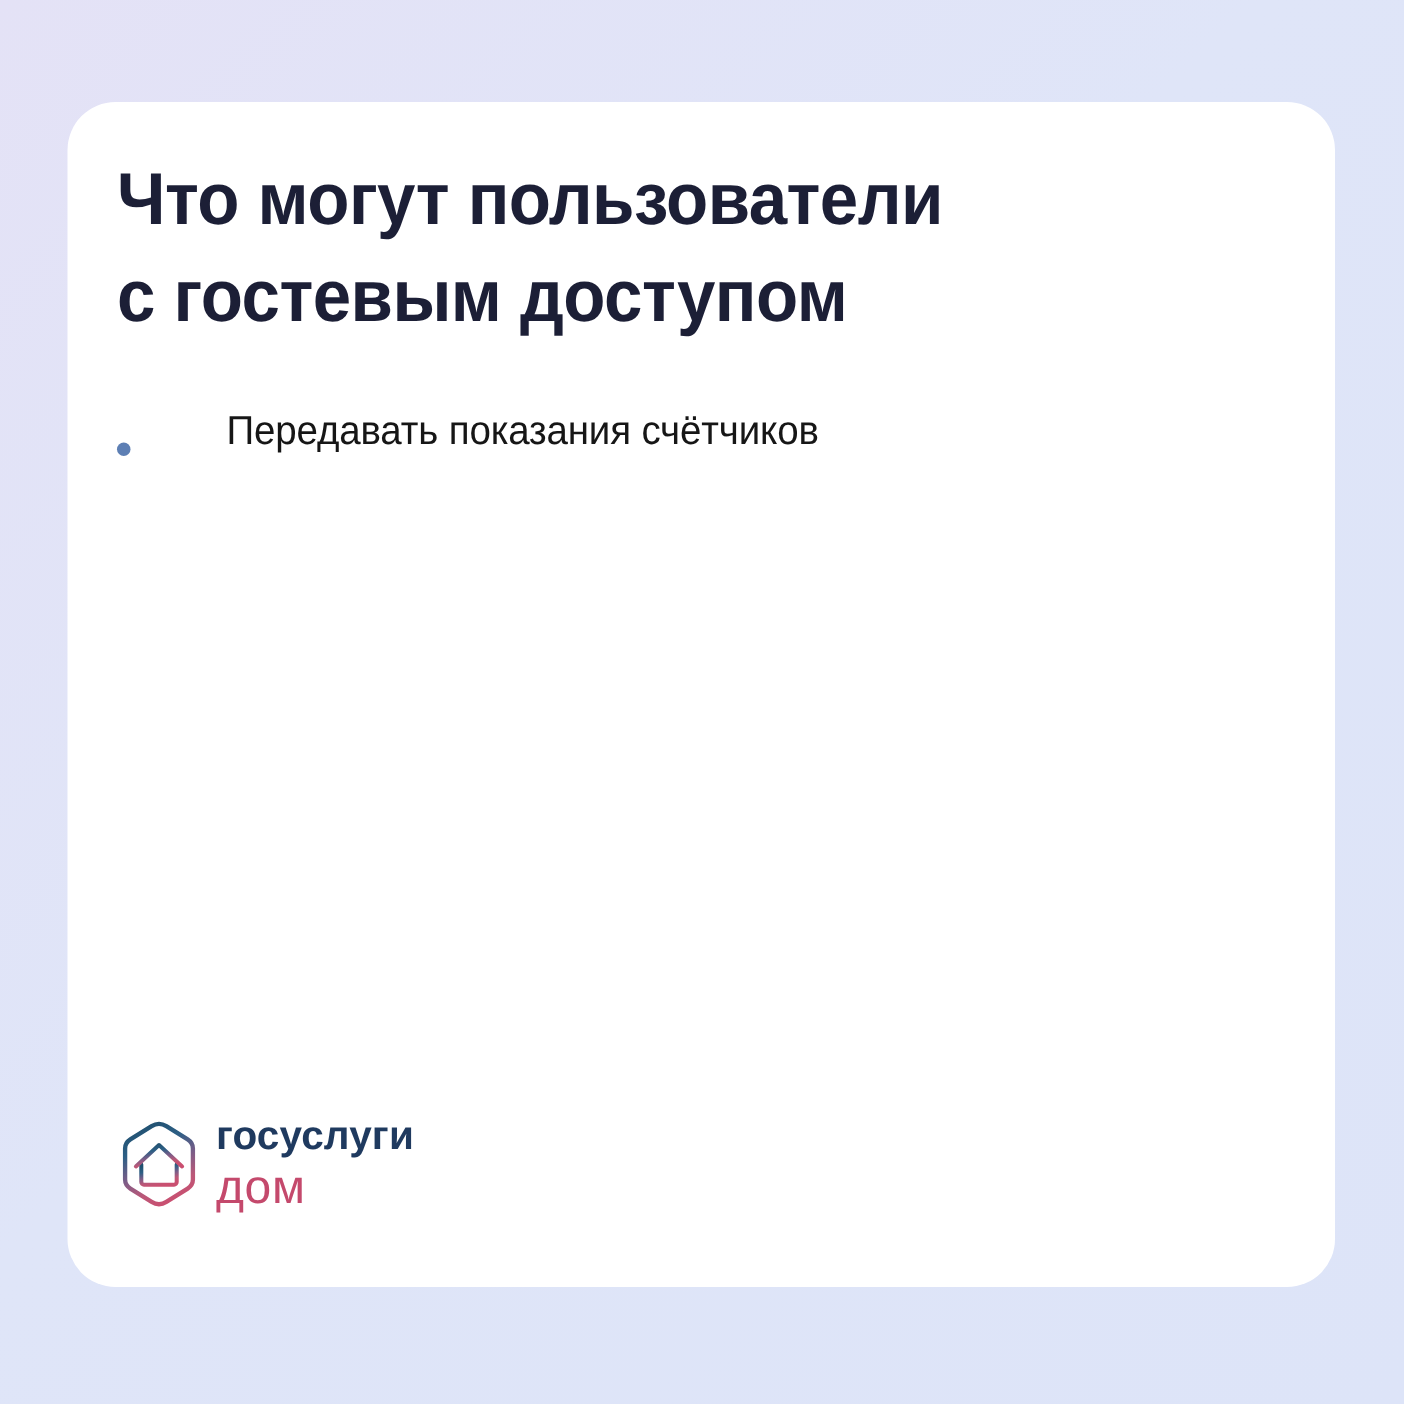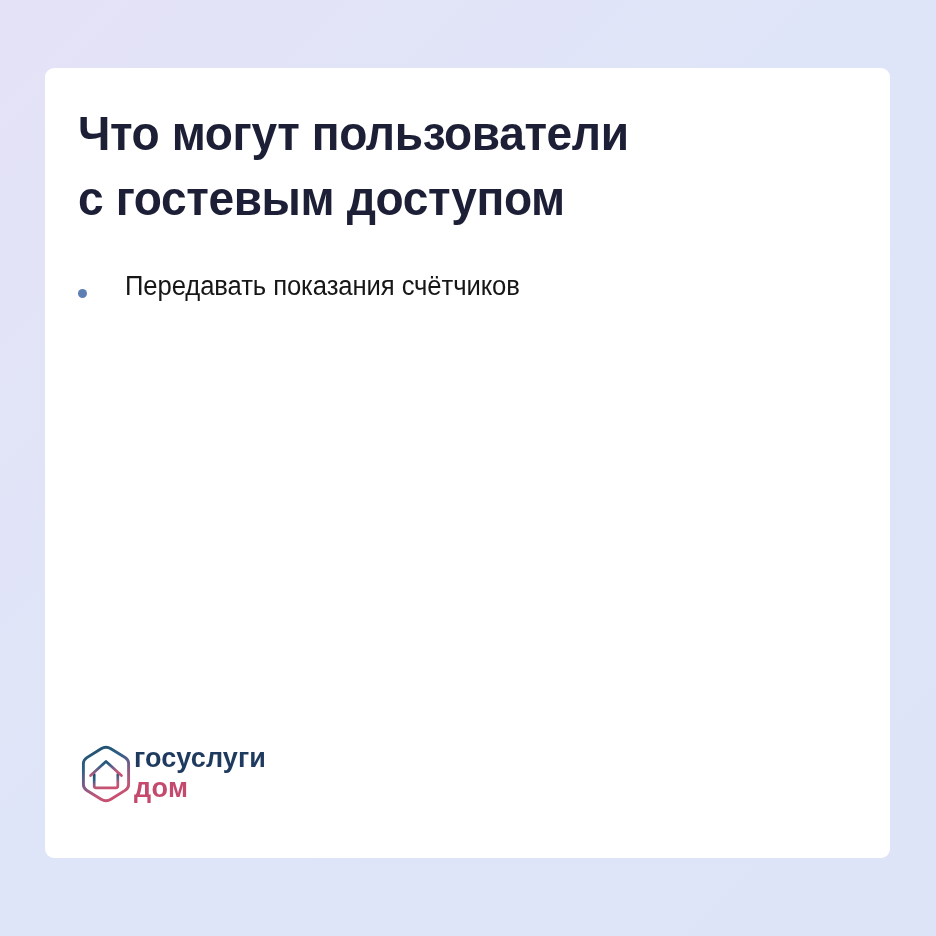--- a/index.html
+++ b/index.html
@@ -25,21 +25,21 @@
   }
 
   
   .card {
     position: absolute;
     left: 45px;
     top: 68px;
     width: 845px;
     height: 790px;
     background: #ffffff;
-    border-radius: 9px;
+    border-radius: 32px;
     box-sizing: border-box;
     padding: 16px;
     overflow: hidden;
   }
 
   
   .heading {
     position: absolute;
     left: 33px;
     top: 33px;
@@ -62,24 +62,25 @@
     left: 33px;
     top: 202px;
     width: 790px;
     margin: 0;
     padding: 0;
     list-style: none;
   }
   .bullet-row {
     position: relative;
     display: flex;
-    align-items: center;
+    align-items: flex-end;
     min-height: 34px;
     margin-bottom: 27px;
     padding-left: 0;
+    gap: 26px;
   }
   .bullet-row:last-child { margin-bottom: 0; }
 
   .bullet-dot {
     flex: 0 0 auto;
     width: 9px;
     height: 9px;
     border-radius: 50%;
     background: #5d7fb4;
     margin-top: 12px;
@@ -99,20 +100,21 @@
     white-space: nowrap;
   }
 
   
   .logo {
     position: absolute;
     left: 33px;
     top: 676px;
     display: flex;
     align-items: center;
+    gap: 10px;
   }
   .logo-mark {
     flex: 0 0 auto;
     width: 56px;
     height: 60px;
     display: block;
   }
   .logo-words {
     display: flex;
     flex-direction: column;
@@ -122,22 +124,22 @@
   .logo-gos {
     font-family: "Liberation Sans", "DejaVu Sans", sans-serif;
     font-size: 27px;
     font-weight: 700;
     color: #1f3a5f;
     letter-spacing: 0.1px;
     line-height: 1.02;
   }
   .logo-dom {
     font-family: "Liberation Sans", "DejaVu Sans", sans-serif;
-    font-size: 27px;
-    font-weight: 700;
+    font-size: 32px;
+    font-weight: 400;
     color: #c4496c;
     letter-spacing: 0.4px;
     line-height: 1.08;
     margin-top: 2px;
   }
 </style>
 </head>
 <body>
 
 <div class="canvas">

